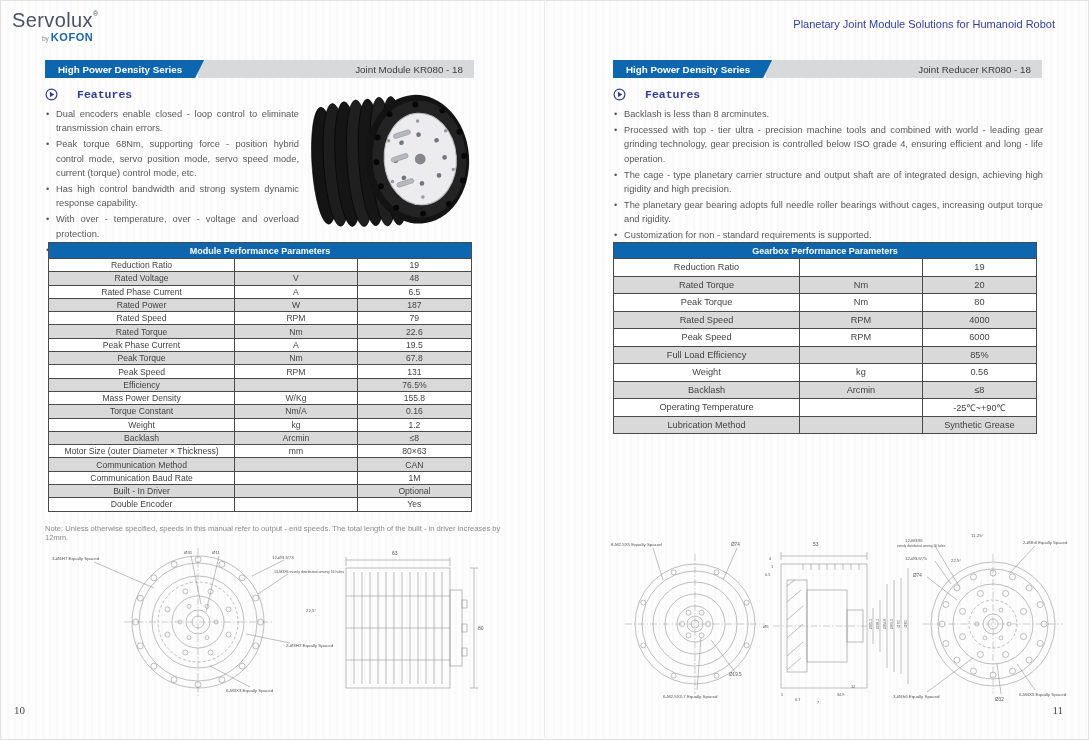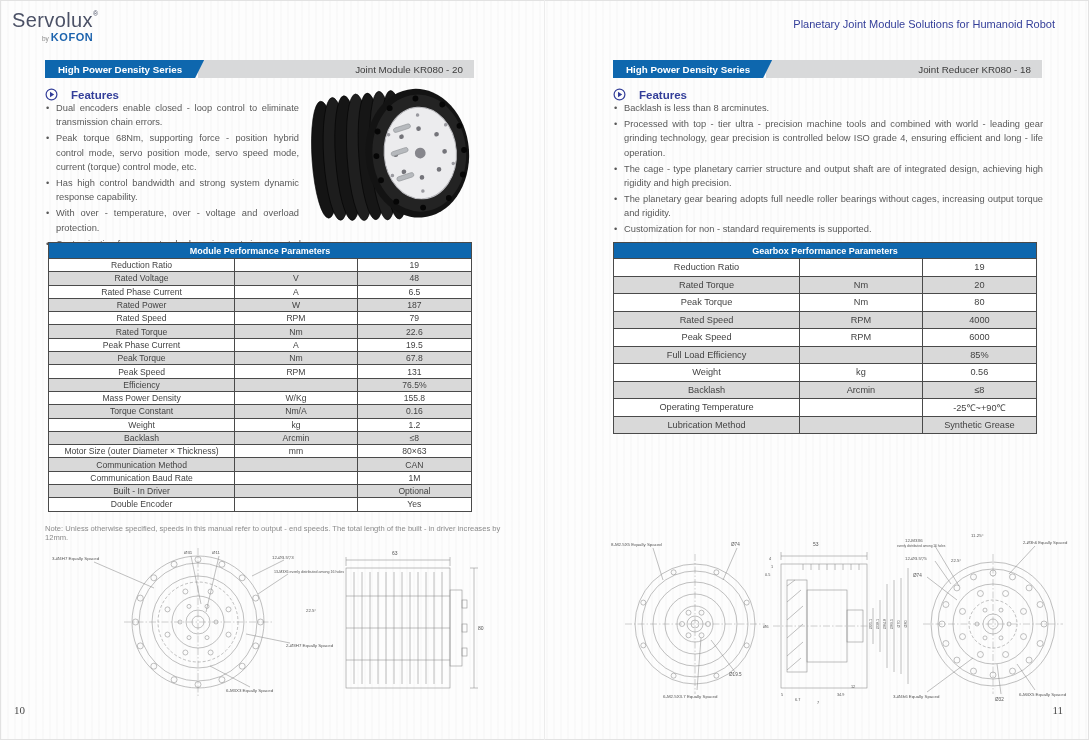--- a/index.html
+++ b/index.html
@@ -34,21 +34,21 @@
     display:flex;align-items:center;padding:0 22px 0 13px;white-space:nowrap;
     clip-path:polygon(0 0,100% 0,calc(100% - 9px) 100%,0 100%);
   }
   .banner-model-wrap{flex:1;background:#d8d9da;display:flex;align-items:center;justify-content:flex-end;padding-right:11px;margin-left:-6px;}
   .banner-model{font-size:9.8px;color:#3c3c3c;}
 
   
   .features{position:absolute;top:88px;width:430px;}
   .page-left .features{left:45px;}
   .page-right .features{left:68px;}
-  .features-head{display:flex;align-items:center;gap:13px;margin-bottom:0;}
+  .features-head{display:flex;align-items:center;gap:19px;margin-bottom:6px;font-family:Liberation Mono, monospace;}
   .features-title{font-size:11.5px;font-weight:bold;color:#333e99;}
   .feat-icon{width:13px;height:13px;display:inline-block;}
   .features ul{margin:0;padding:0;list-style:none;}
   .features li{
     position:relative;padding-left:11px;margin-bottom:1.5px;
     font-size:9.3px;line-height:1.55;color:#595959;text-align:justify;
   }
   .features li::before{content:"•";position:absolute;left:1px;top:0;color:#595959;}
   .product-photo{float:right;width:166px;height:140px;margin:-16px 0 4px 10px;}
 
@@ -88,21 +88,21 @@
       <span class="logo-brand">Servolux</span><span class="logo-reg">®</span>
       <div class="logo-byline">
         <span>by</span>
         <span class="logo-kofon">KOFON</span>
       </div>
     </div>
 
     <div class="banner">
       <div class="banner-series">High Power Density Series</div>
       <div class="banner-model-wrap">
-        <span class="banner-model">Joint Module KR080 - 20</span>
+        <span class="banner-model">Joint Module KR080 - 18</span>
       </div>
     </div>
 
     <div class="features">
       <div class="features-head">
         <svg class="feat-icon" viewBox="0 0 13 13">
           <circle cx="6.5" cy="6.5" r="5.4" fill="none" stroke="#333e99" stroke-width="1.2"></circle>
           <path d="M5 3.8 L9.2 6.5 L5 9.2 Z" fill="#333e99"></path>
         </svg>
         <span class="features-title">Features</span>

